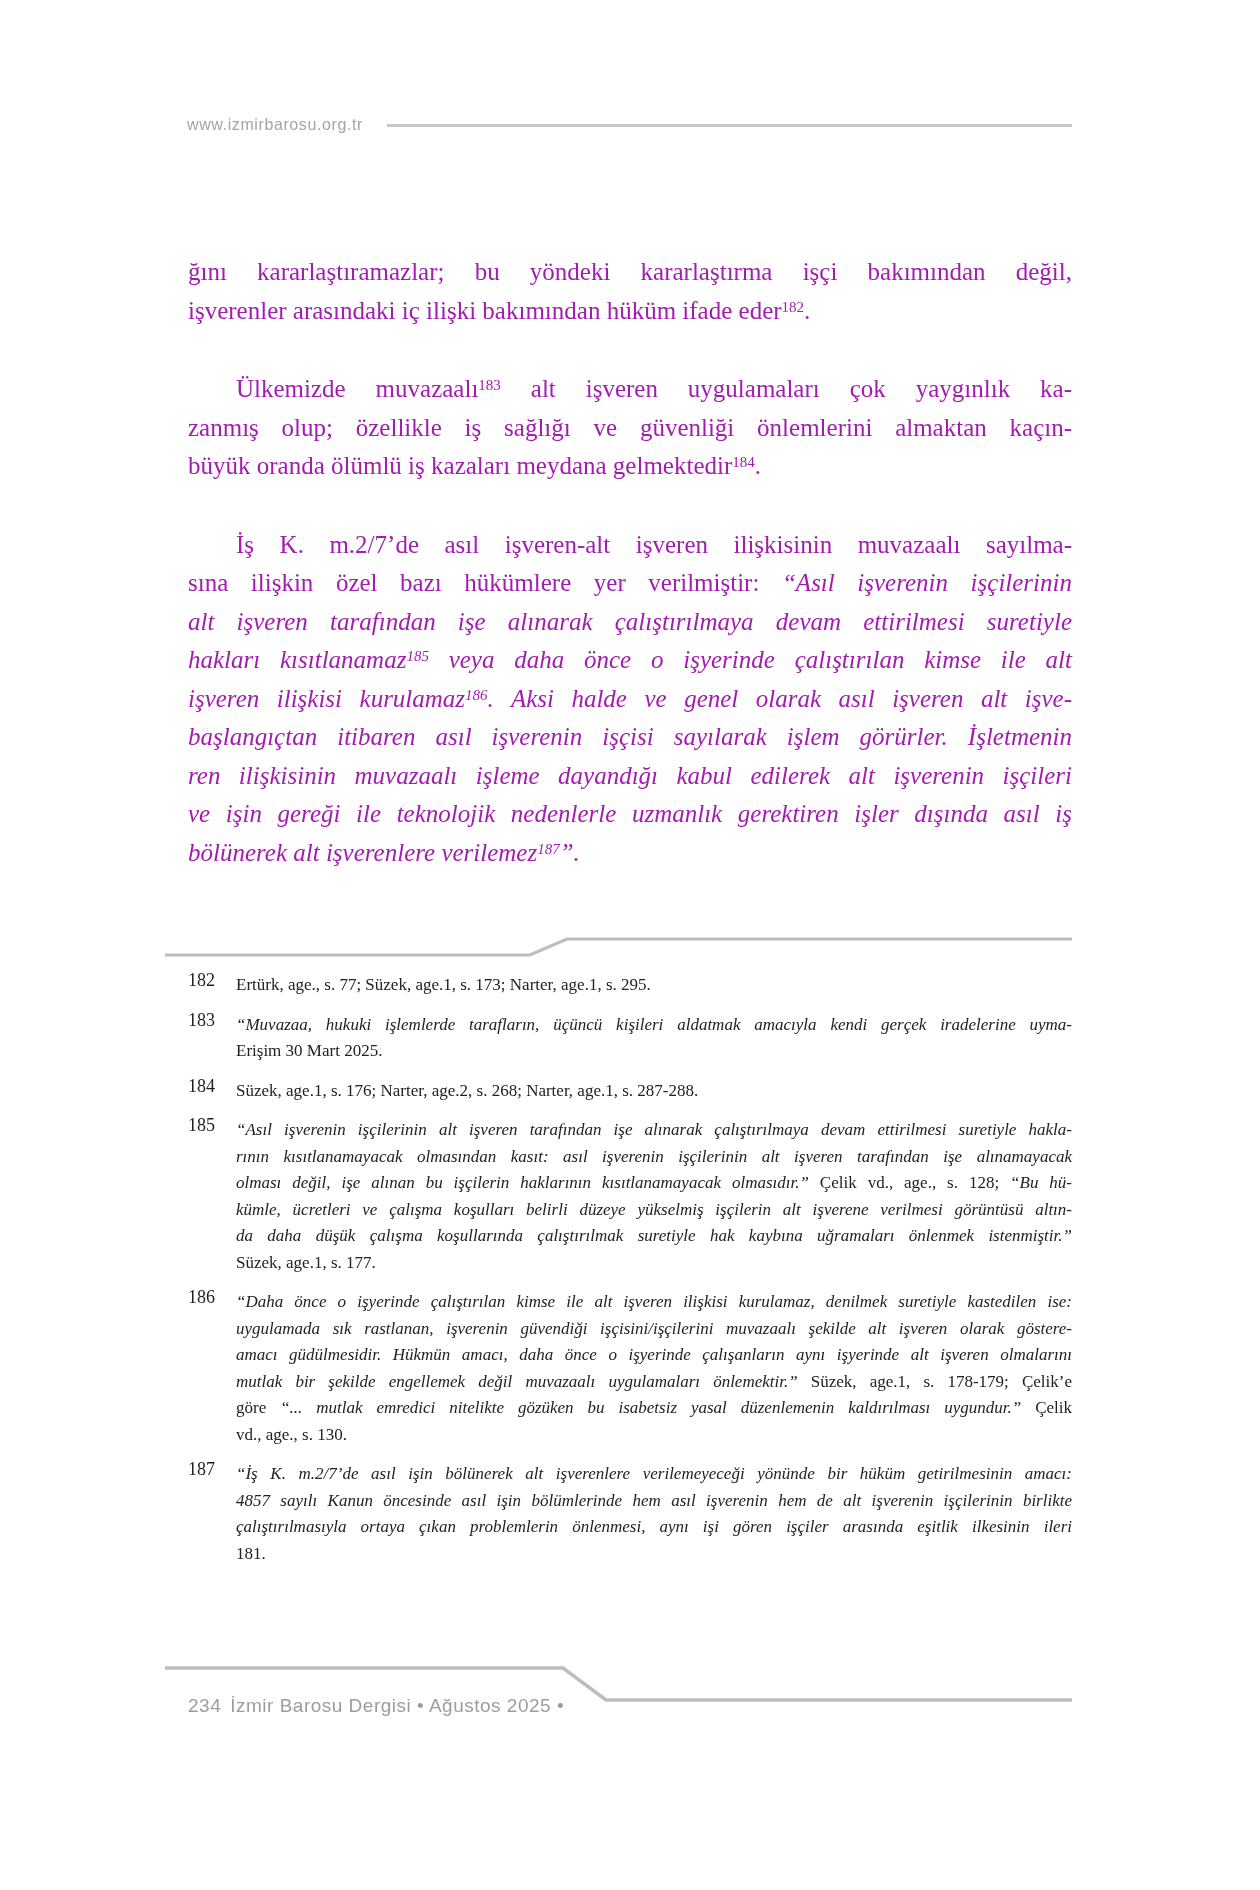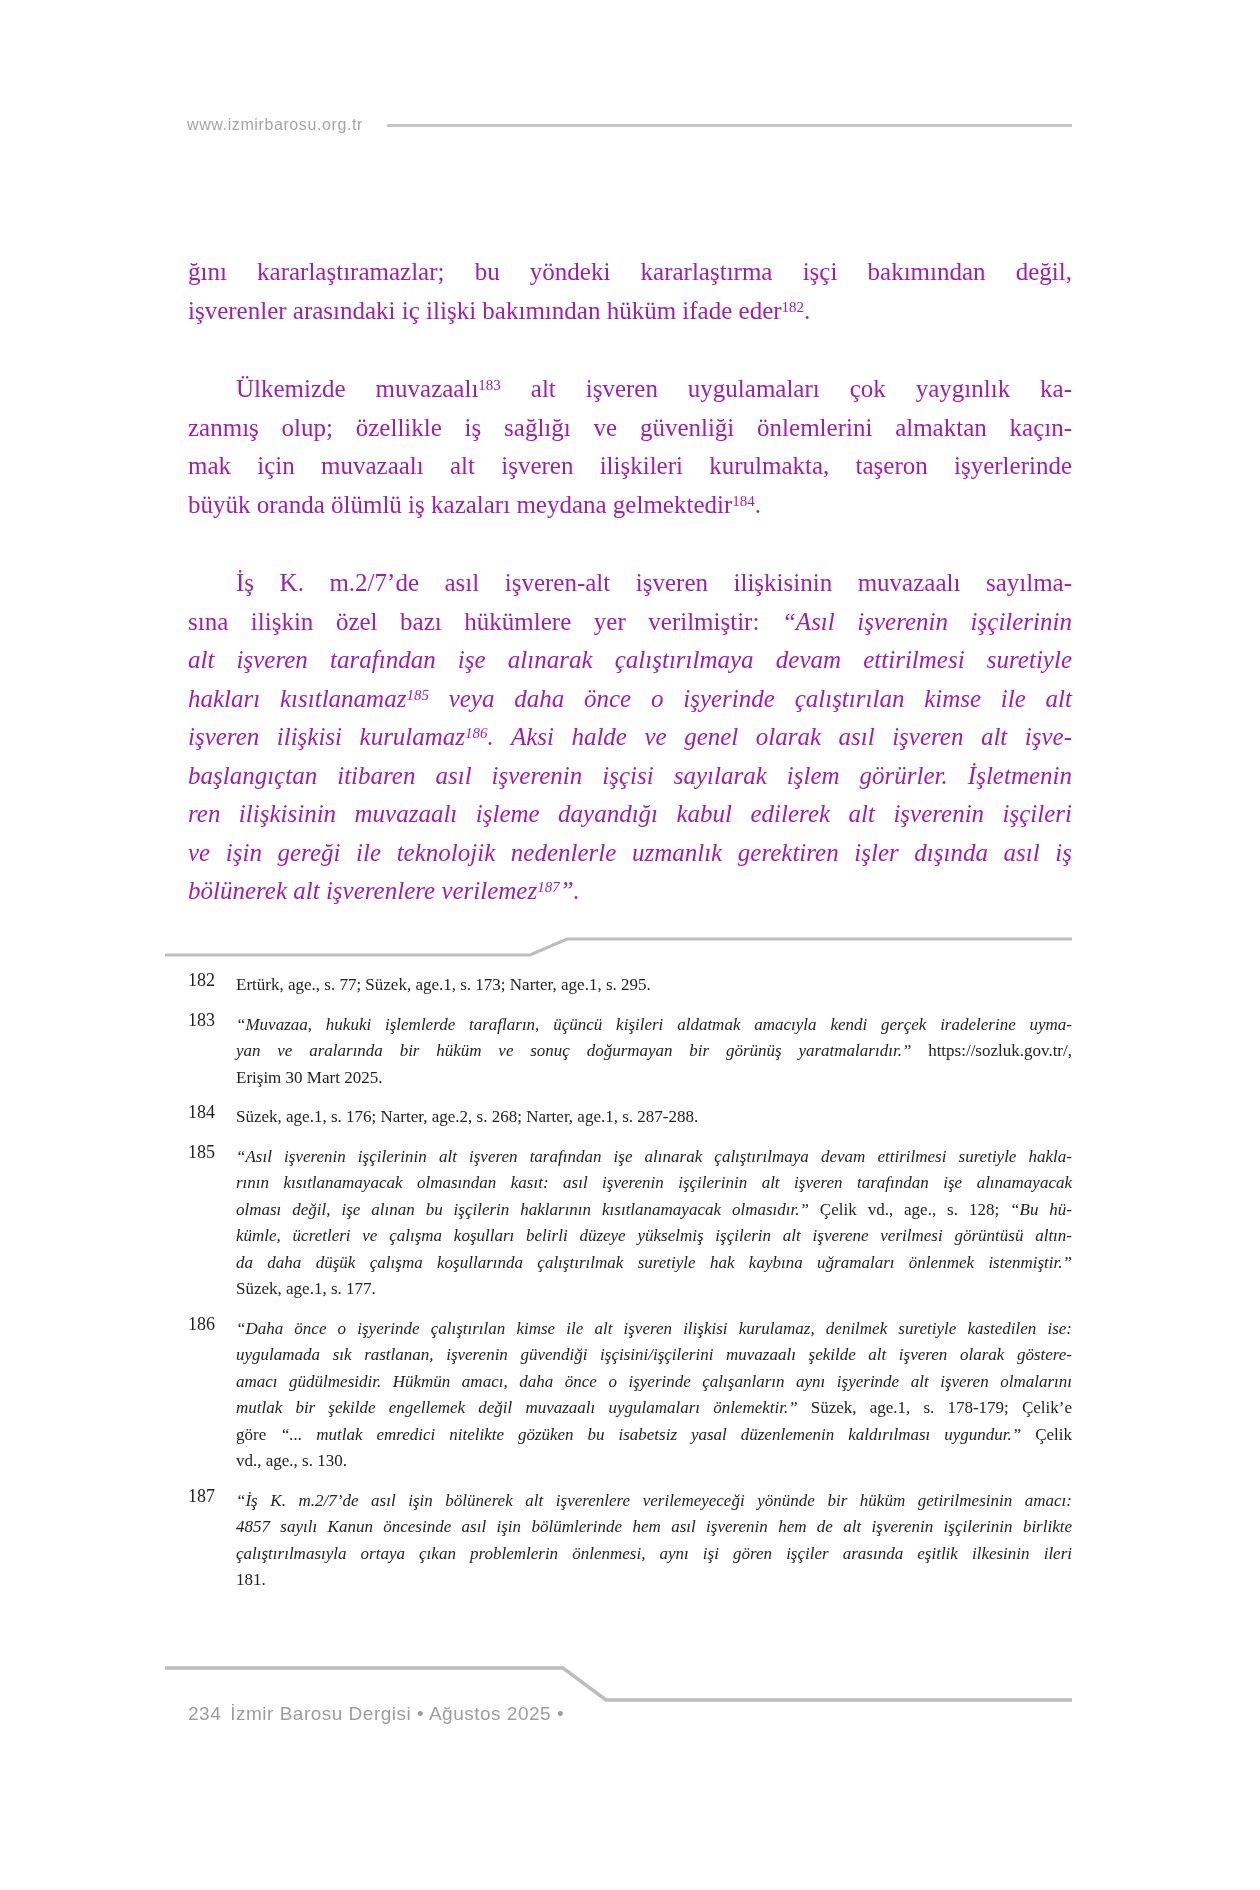--- a/index.html
+++ b/index.html
@@ -50,21 +50,21 @@
   .fn-line { text-align:justify; text-align-last:justify; }
   .footnote .fn-line:last-child { text-align-last:left; }
 
   
   .page-footer {
     position:absolute; top:1663px; left:165px; width:907px; height:60px;
     font-family:"Liberation Sans", sans-serif;
   }
   .page-footer polyline { fill:none; stroke:#bdbdbd; stroke-width:3.6; }
   .footer-text {
-    position:absolute; left:23px; top:40px;
+    position:absolute; left:23px; top:32px;
     font-size:19px; color:#9d9d9d; letter-spacing:0.5px; white-space:nowrap;
   }
   .footer-text .pgnum { margin-right:9px; }
 </style>
 </head>
 <body>
 
 <div class="page">
 
   <div class="header">
@@ -73,21 +73,20 @@
   </div>
 
   <div class="content">
       <div class="para">
         <div class="line">ğını kararlaştıramazlar; bu yöndeki kararlaştırma işçi bakımından değil,</div>
         <div class="line">işverenler arasındaki iç ilişki bakımından hüküm ifade eder<sup>182</sup>.</div>
       </div>
       <div class="para indent">
         <div class="line">Ülkemizde muvazaalı<sup>183</sup> alt işveren uygulamaları çok yaygınlık ka-</div>
         <div class="line">zanmış olup; özellikle iş sağlığı ve güvenliği önlemlerini almaktan kaçın-</div>
-        <div class="line">mak için muvazaalı alt işveren ilişkileri kurulmakta, taşeron işyerlerinde</div>
         <div class="line">büyük oranda ölümlü iş kazaları meydana gelmektedir<sup>184</sup>.</div>
       </div>
       <div class="para indent">
         <div class="line">İş K. m.2/7’de asıl işveren-alt işveren ilişkisinin muvazaalı sayılma-</div>
         <div class="line">sına ilişkin özel bazı hükümlere yer verilmiştir: <i>“Asıl işverenin işçilerinin</i></div>
         <div class="line"><i>alt işveren tarafından işe alınarak çalıştırılmaya devam ettirilmesi suretiyle</i></div>
         <div class="line"><i>hakları kısıtlanamaz<sup>185</sup> veya daha önce o işyerinde çalıştırılan kimse ile alt</i></div>
         <div class="line"><i>işveren ilişkisi kurulamaz<sup>186</sup>. Aksi halde ve genel olarak asıl işveren alt işve-</i></div>
         <div class="line"><i>başlangıçtan itibaren asıl işverenin işçisi sayılarak işlem görürler. İşletmenin</i></div>
         <div class="line"><i>ren ilişkisinin muvazaalı işleme dayandığı kabul edilerek alt işverenin işçileri</i></div>
@@ -103,21 +102,20 @@
   </div>
 
   <div class="footnotes">
       <div class="footnote">
         <span class="fn-num">182</span>
         <div class="fn-line">Ertürk, age., s. 77; Süzek, age.1, s. 173; Narter, age.1, s. 295.</div>
       </div>
       <div class="footnote">
         <span class="fn-num">183</span>
         <div class="fn-line"><i>“Muvazaa, hukuki işlemlerde tarafların, üçüncü kişileri aldatmak amacıyla kendi gerçek iradelerine uyma-</i></div>
-        <div class="fn-line"><i>yan ve aralarında bir hüküm ve sonuç doğurmayan bir görünüş yaratmalarıdır.”</i> https://sozluk.gov.tr/,</div>
         <div class="fn-line">Erişim 30 Mart 2025.</div>
       </div>
       <div class="footnote">
         <span class="fn-num">184</span>
         <div class="fn-line">Süzek, age.1, s. 176; Narter, age.2, s. 268; Narter, age.1, s. 287-288.</div>
       </div>
       <div class="footnote">
         <span class="fn-num">185</span>
         <div class="fn-line"><i>“Asıl işverenin işçilerinin alt işveren tarafından işe alınarak çalıştırılmaya devam ettirilmesi suretiyle hakla-</i></div>
         <div class="fn-line"><i>rının kısıtlanamayacak olmasından kasıt: asıl işverenin işçilerinin alt işveren tarafından işe alınamayacak</i></div>

